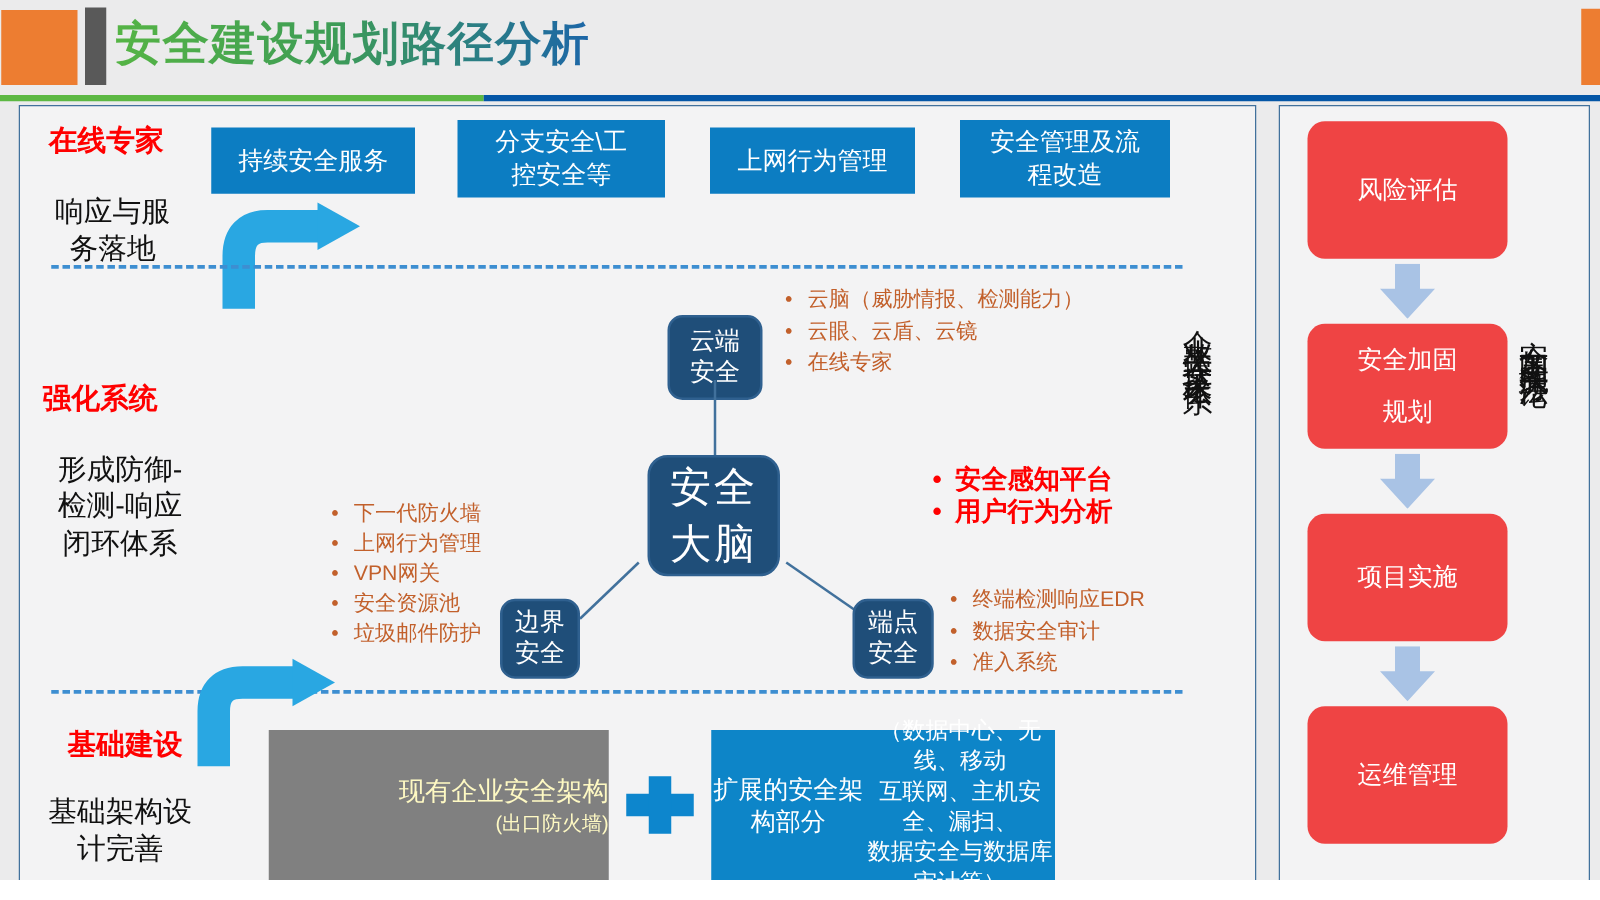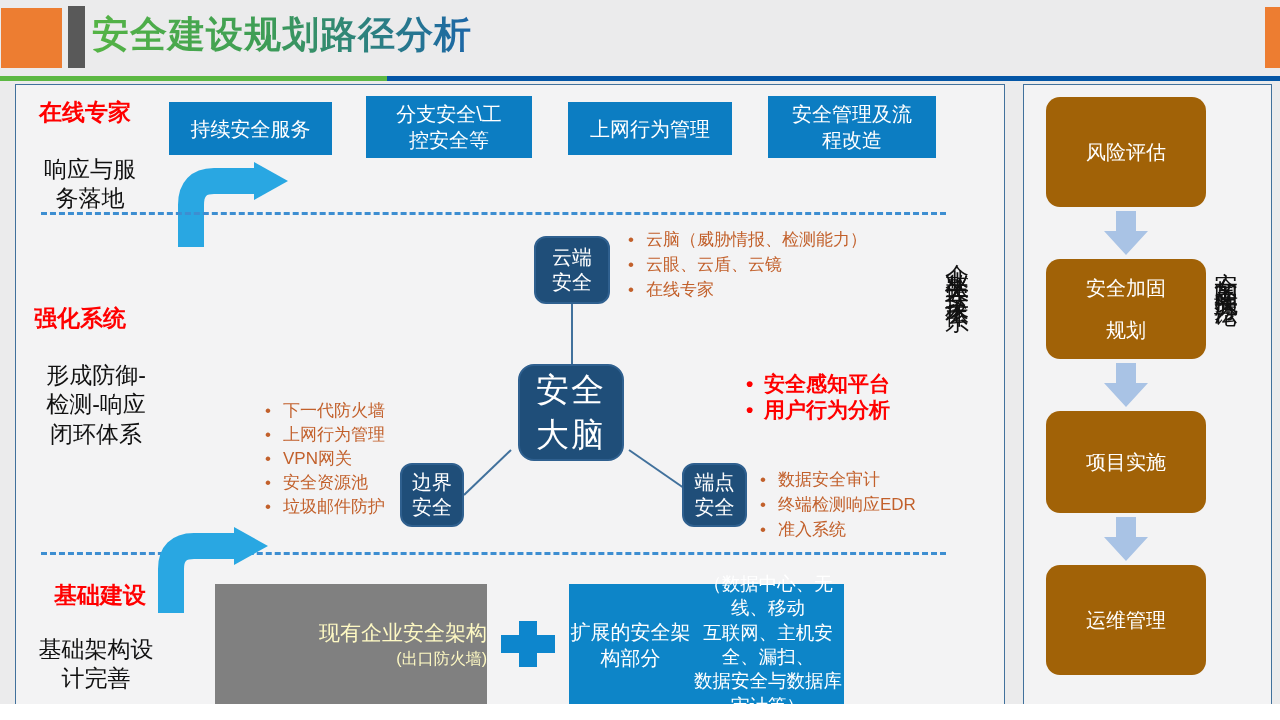--- a/index.html
+++ b/index.html
@@ -31,21 +31,21 @@
   .bluebox{position:absolute;background:#0C7DC2;color:#fff;display:flex;align-items:center;justify-content:center;
     text-align:center;font-size:20px;line-height:1.3;}
 
   
   .dashline{position:absolute;height:0;border-top:3px dashed #3D8ED1;}
 
   
   .node{position:absolute;background:#1F4E79;color:#fff;display:flex;align-items:center;justify-content:center;
     text-align:center;border-radius:12px;border:2px solid #2f608f;box-sizing:border-box;}
   .node-brain{border-radius:16px;font-size:33px;line-height:1.35;letter-spacing:2px;}
-  .node-sm{font-size:20px;line-height:1.25;}
+  .node-sm{font-size:20px;line-height:1.25;margin-top:16px;}
 
   .connector-v{position:absolute;width:2px;background:#41719C;}
   .diag-svg{position:absolute;overflow:visible;}
 
   
   ul.blist{position:absolute;margin:0;padding:0;list-style:none;}
   ul.blist li{position:relative;padding-left:20px;color:#C2602B;font-size:17px;}
   ul.blist li::before{content:"•";position:absolute;left:2px;}
   ul.b-cloud li,ul.b-endpoint li{line-height:25px;}
   ul.b-border li{line-height:24px;}
@@ -59,21 +59,21 @@
   .graybox{position:absolute;background:#808080;color:#fef9c3;display:flex;flex-direction:column;
     align-items:flex-end;justify-content:center;text-align:center;}
   .graybox .main{font-size:21px;}
   .graybox .sub{font-size:16px;margin-top:2px;}
   .extbox{position:absolute;background:#0D85C8;color:#fff;display:flex;flex-direction:row;
     align-items:center;justify-content:center;text-align:center;}
   .extbox .t1{font-size:20px;line-height:1.3;}
   .extbox .t2{font-size:18.5px;line-height:1.32;}
 
   
-  .flowbox{position:absolute;left:22px;width:160px;background:#a16207;color:#fff;border-radius:14px;
+  .flowbox{position:absolute;left:22px;width:160px;background:#ef4444;color:#fff;border-radius:14px;
     display:flex;align-items:center;justify-content:center;text-align:center;font-size:20px;line-height:2.1;}
   .flow-arrow{position:absolute;left:80px;width:44px;height:44px;}
 </style>
 </head>
 <body>
 
 <div class="slide">
 
   <div class="orange-sq"></div>
   <div class="gray-bar"></div>
@@ -143,22 +143,22 @@
       <li>安全资源池</li>
       <li>垃圾邮件防护</li>
     </ul>
 
     <ul class="blist b-red" style="left:728px;top:286px;">
       <li>安全感知平台</li>
       <li>用户行为分析</li>
     </ul>
 
     <ul class="blist b-endpoint" style="left:742px;top:382px;">
+      <li>终端检测响应EDR</li>
       <li>数据安全审计</li>
-      <li>终端检测响应EDR</li>
       <li>准入系统</li>
     </ul>
 
     <div class="vtext" style="left:925px;top:160px;height:320px;">企业整体安全技术体系</div>
 
     <div class="dashline" style="left:25px;top:467px;width:905px;"></div>
 
     <svg class="diag-svg" style="left:140px;top:440px;width:130px;height:92px;" viewBox="0 0 130 92">
       <path d="M15,88 L15,44 Q15,21 38,21 L79,21" fill="none" stroke="#29A7E2" stroke-width="26"></path>
       <polygon points="78,2 112,21 78,40" fill="#29A7E2"></polygon>

